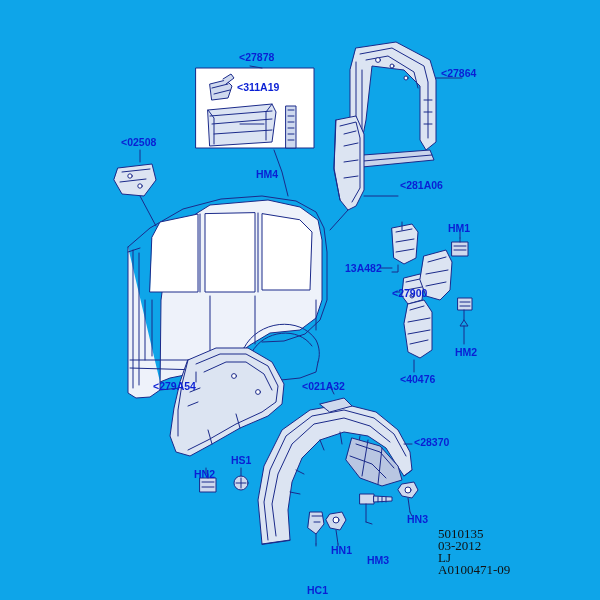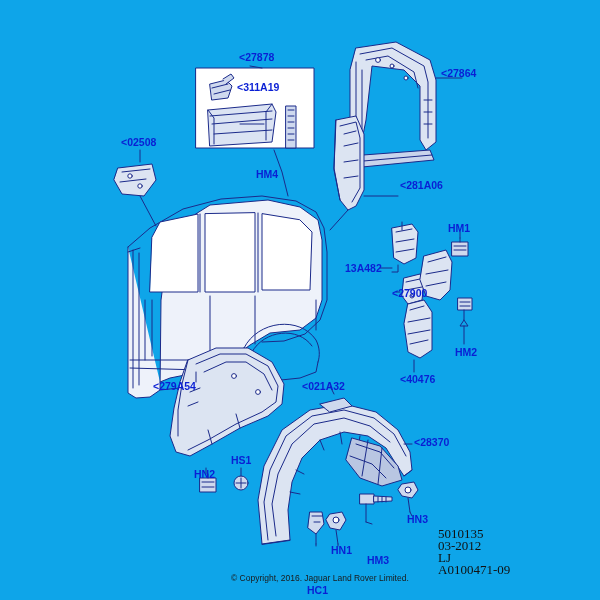--- a/index.html
+++ b/index.html
@@ -304,15 +304,14 @@
   <div class="label" style="left:407px; top:513px;">HN3</div>
   <div class="label" style="left:367px; top:525px;margin-top:29px;">HM3</div>
   <div class="label" style="left:307px; top:544px;margin-top:40px;">HC1</div>
   <div class="label" style="left:331px; top:544px;">HN1</div>
 
   <div class="meta" style="left:438px; top:526px;">5010135</div>
   <div class="meta" style="left:438px; top:538px;">03-2012</div>
   <div class="meta" style="left:438px; top:550px;">LJ</div>
   <div class="meta" style="left:438px; top:562px;">A0100471-09</div>
 
-  <div class="copyright" style="left:231px; top:573px;">© Copyright, 2016. Jaguar Land Rover Limited.</div>
 
 </div>
 
 </body></html>

